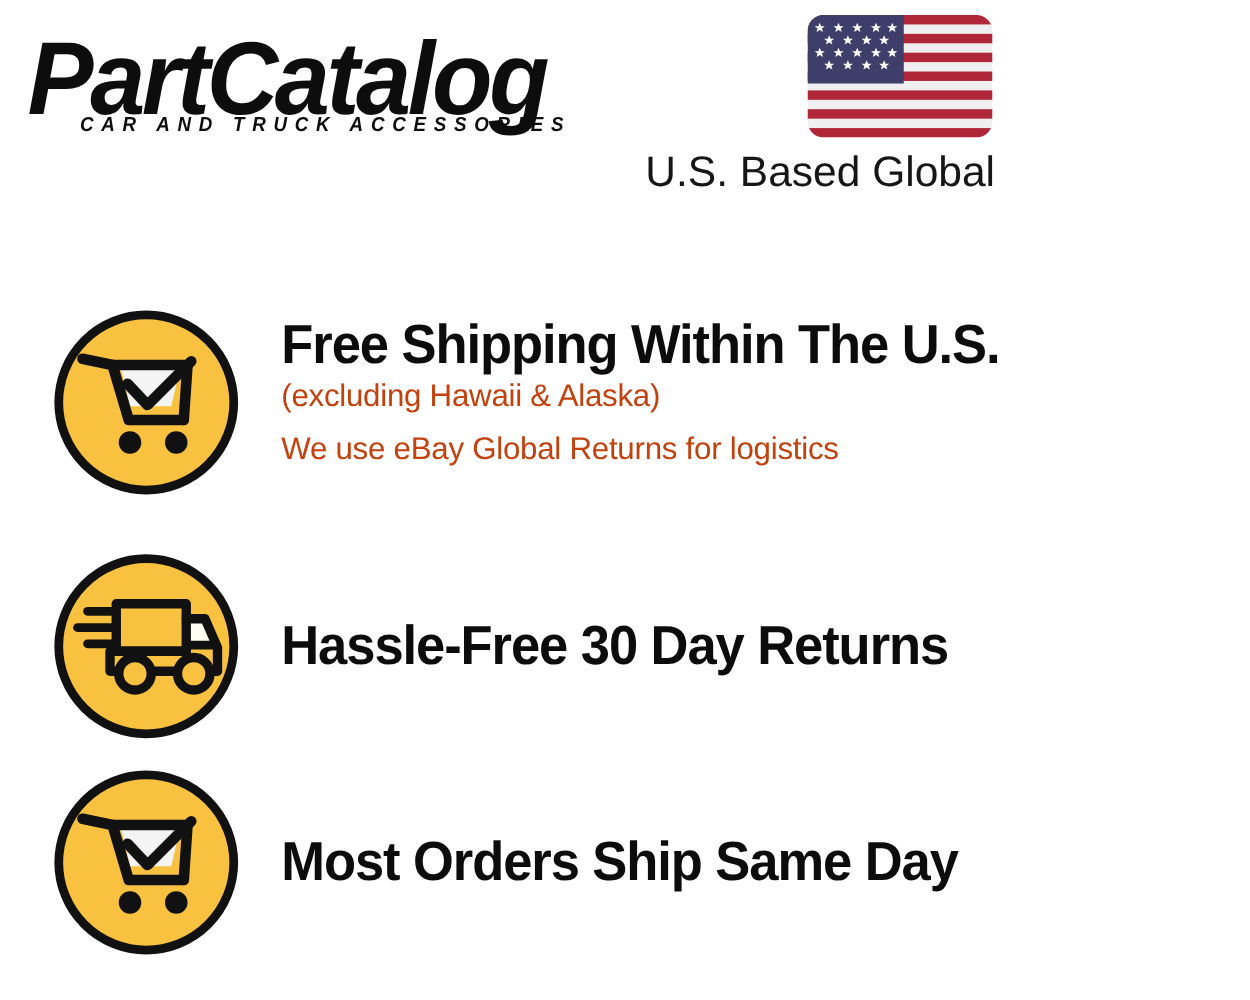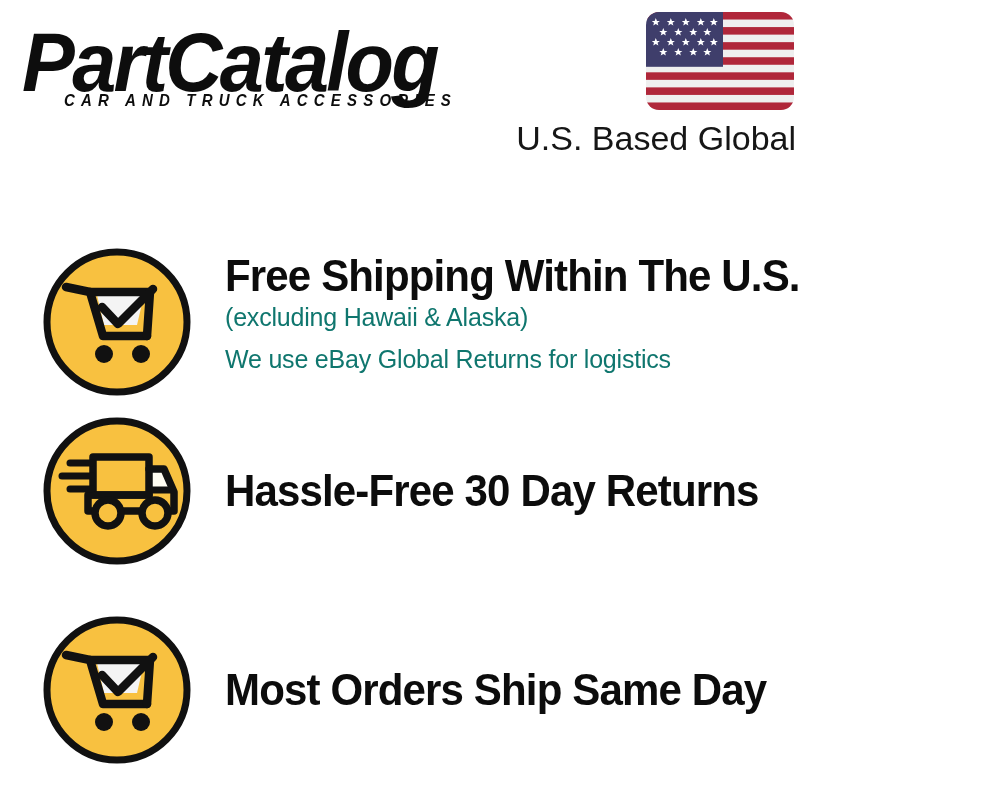--- a/index.html
+++ b/index.html
@@ -87,21 +87,21 @@
 
   
   .feature-row {
     position: absolute;
     left: 40px;
     width: 940px;
     display: flex;
     align-items: flex-start;
   }
   #row-0 { top: 245px; }
-  #row-1 { top: 414px; }
+  #row-1 { top: 440px; }
   #row-2 { top: 613px; }
 
   .badge-icon {
     flex: 0 0 auto;
     width: 154px;
     height: 154px;
   }
   .badge-icon svg { display: block; width: 154px; height: 154px; }
 
   .feature-text {
@@ -118,21 +118,21 @@
     white-space: nowrap;
     transform: scaleX(0.955);
     transform-origin: left center;
   }
   .feature-sub {
     font-family: "Liberation Sans", sans-serif;
     font-weight: 400;
     font-size: 25px;
     line-height: 33px;
     letter-spacing: -0.2px;
-    color: #0f766e;
+    color: #c2410c;
     white-space: nowrap;
   }
   .feature-sub.is-bold { font-weight: bold; }
   .gap-sm { height: 9px; }
 
   
   .center-block {
     display: flex;
     flex-direction: column;
     justify-content: center;

